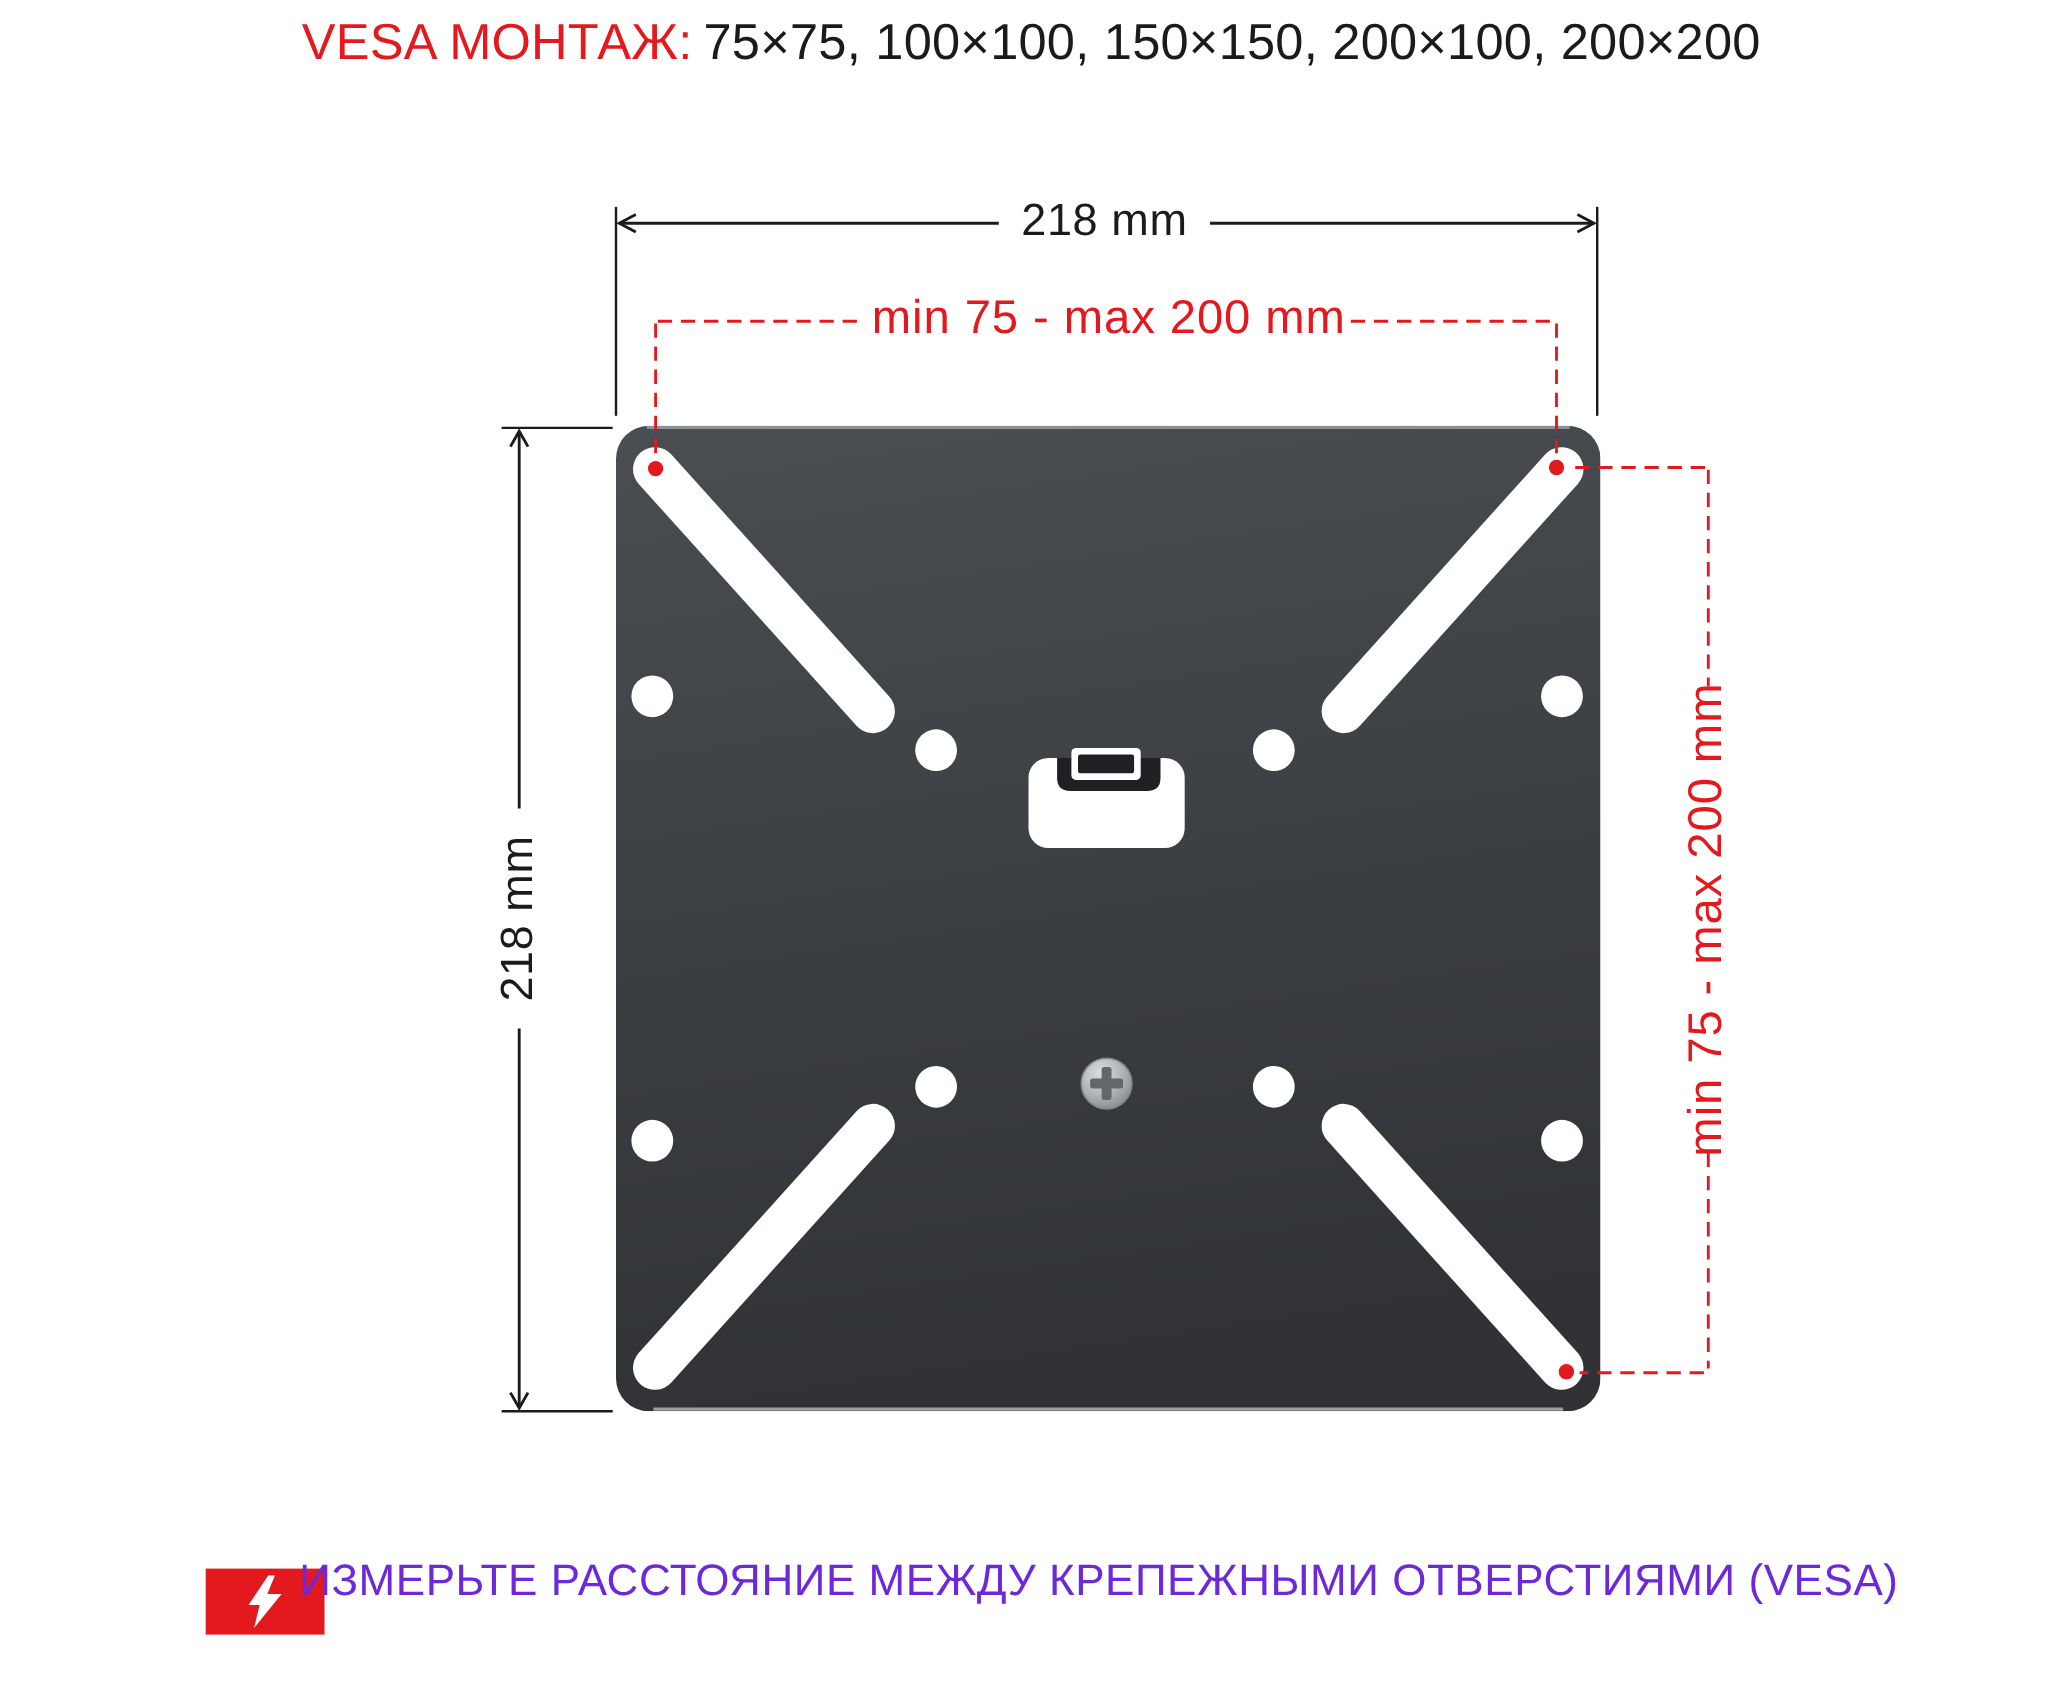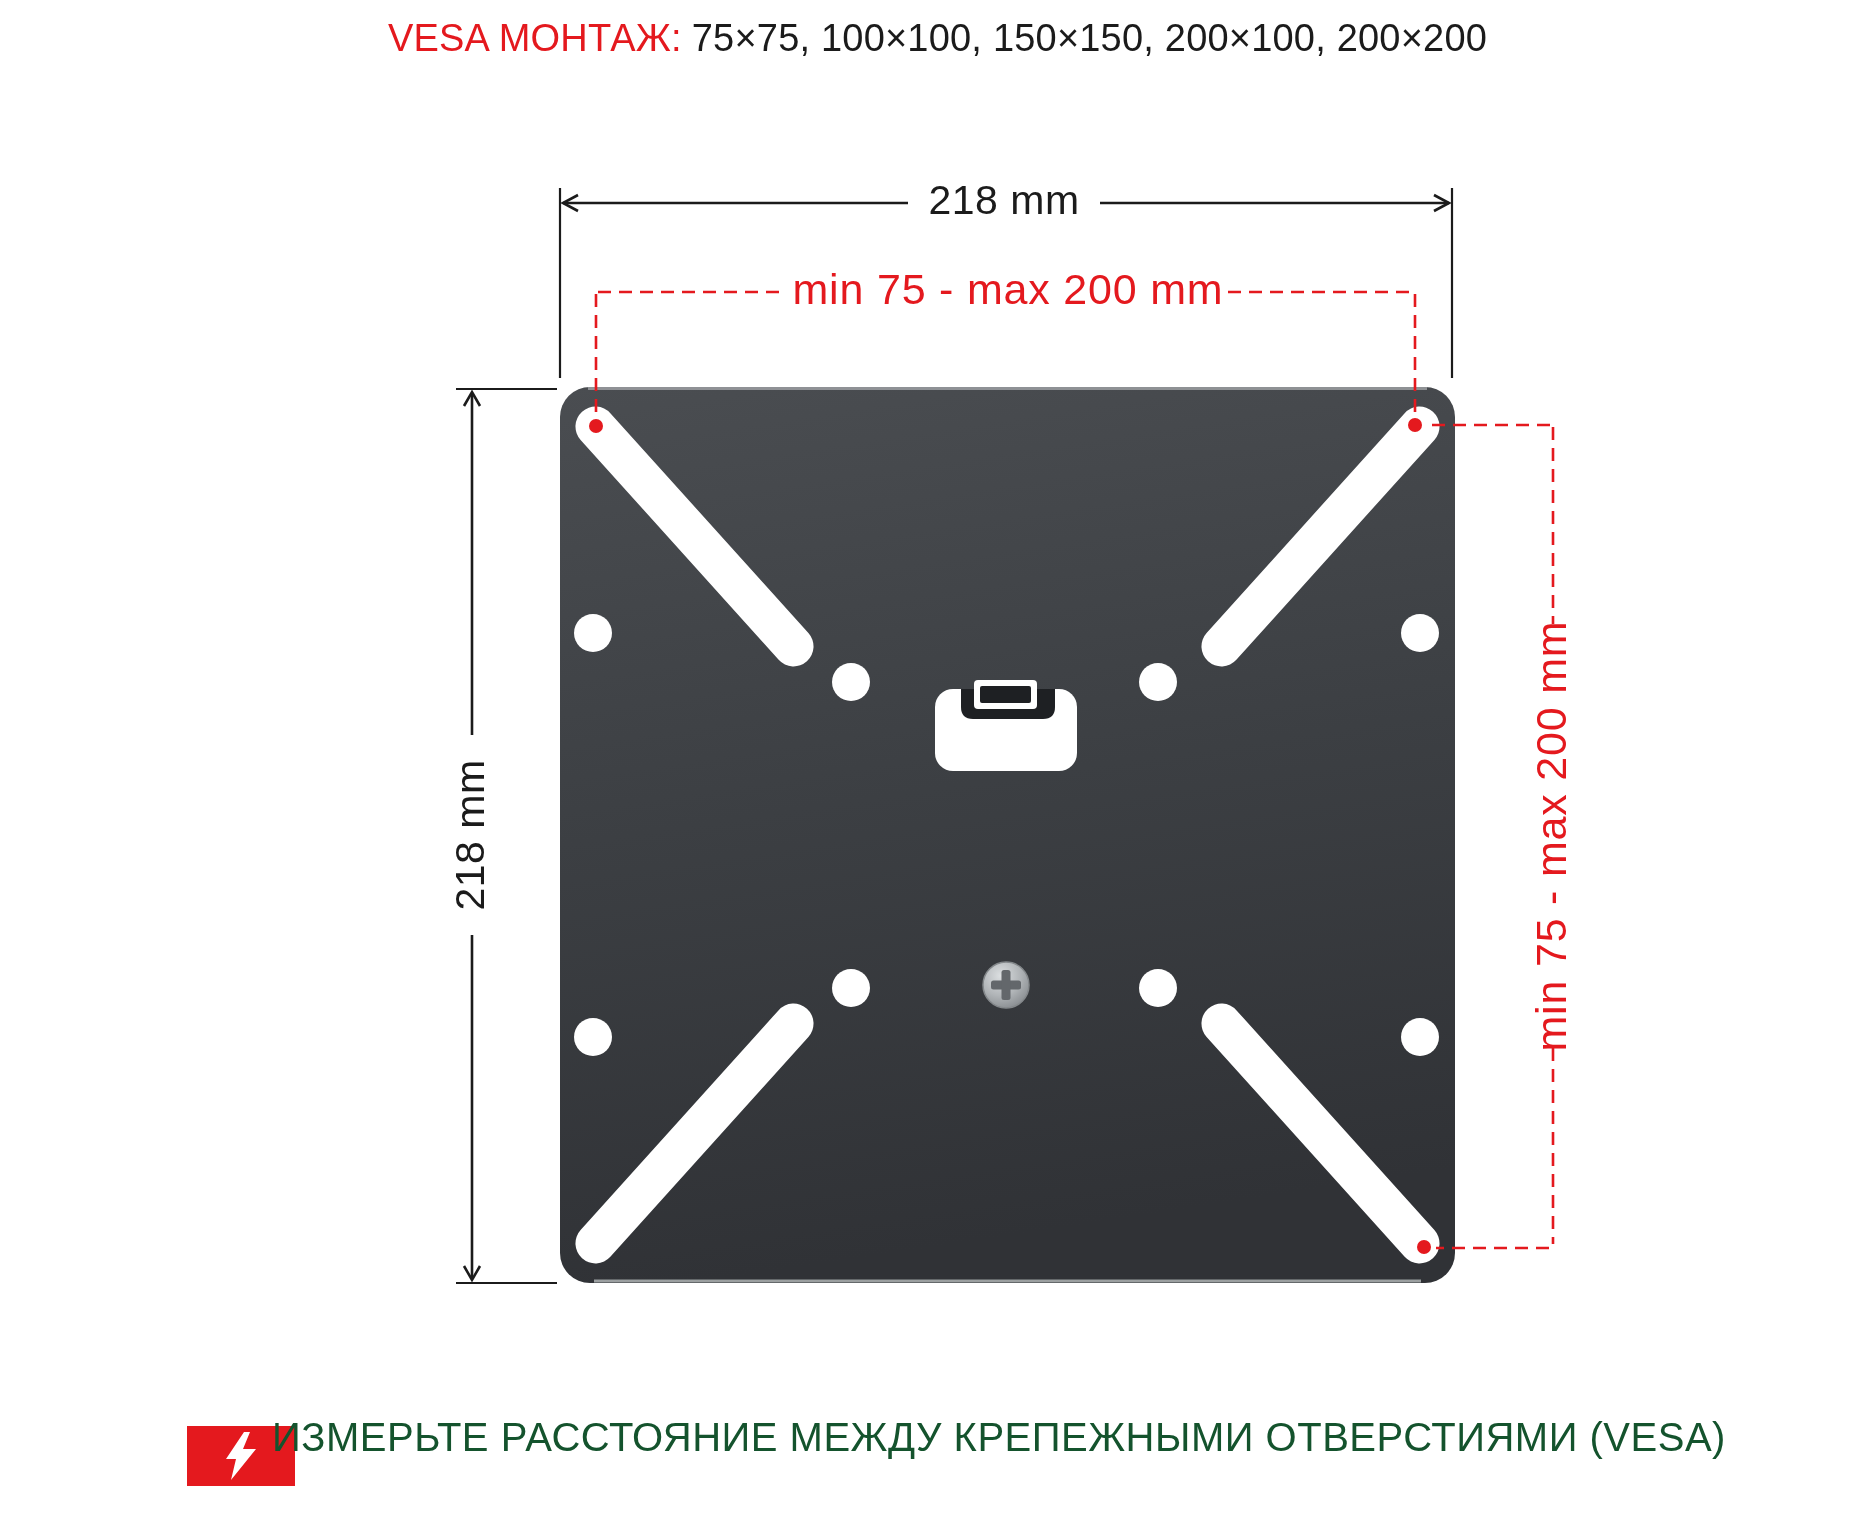--- a/index.html
+++ b/index.html
@@ -9,21 +9,21 @@
     background:#ffffff;
     font-family:"Liberation Sans", sans-serif;
     overflow:hidden;
   }
   .abs{position:absolute;}
   
   .title{
     left:50%;top:38px;
     transform:translate(-50%,-50%);
     white-space:nowrap;
-    font-size:38px;
+    font-size:46px;
     letter-spacing:.2px;
     color:#1b1b1b;
   }
   .title .red{color:#e4191e;}
   .title .sizes{margin-left:10px;}
   
   .dim-label{
     white-space:nowrap;
     color:#1b1b1b;
     font-size:41px;
@@ -37,21 +37,21 @@
   
   .footer-icon{
     left:187px;top:1426px;width:108px;height:60px;
     background:#e4191e;
     display:flex;align-items:center;justify-content:center;
   }
   .footer-text{
     left:999px;top:1406px;
     transform:translateX(-50%);
     text-align:center;
-    color:#14532d;
+    color:#6d28d9;
     font-size:40px;
     line-height:62px;
     letter-spacing:.5px;
     white-space:nowrap;
   }
   svg{display:block;}
 </style>
 </head>
 <body>
 

